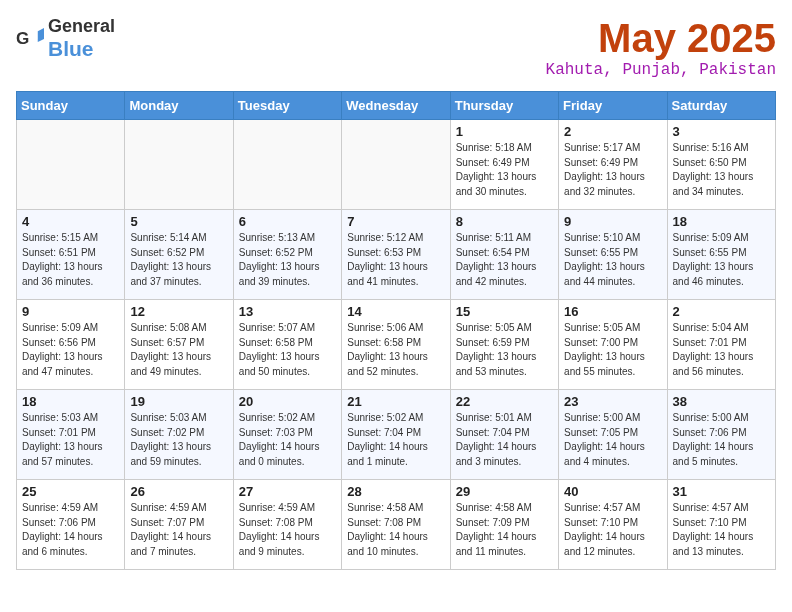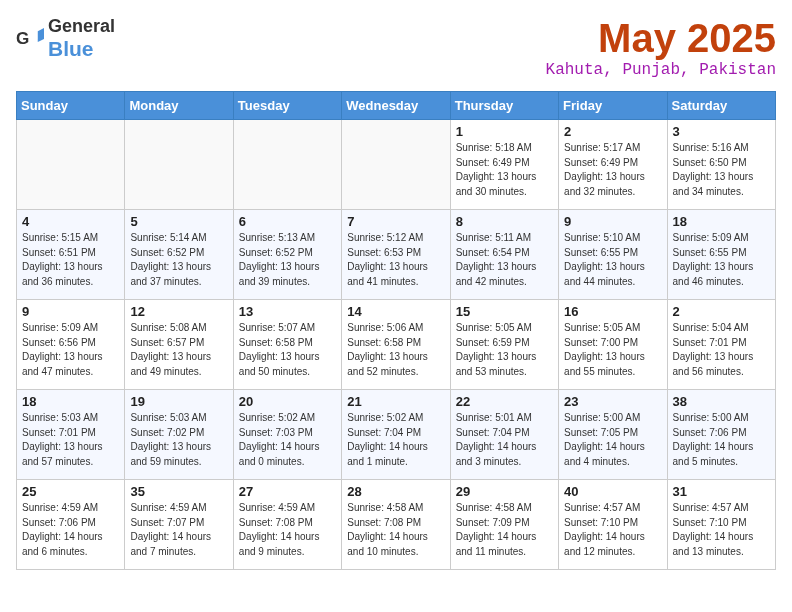--- a/index.html
+++ b/index.html
@@ -173,21 +173,21 @@
         <td><span class="day-number">22</span>
           <span class="day-info">Sunrise: 5:01 AM<br>Sunset: 7:04 PM<br>Daylight: 14 hours and 3 minutes.</span></td>
         <td><span class="day-number">23</span>
           <span class="day-info">Sunrise: 5:00 AM<br>Sunset: 7:05 PM<br>Daylight: 14 hours and 4 minutes.</span></td>
         <td><span class="day-number">38</span>
           <span class="day-info">Sunrise: 5:00 AM<br>Sunset: 7:06 PM<br>Daylight: 14 hours and 5 minutes.</span></td>
       </tr>
       <tr>
         <td><span class="day-number">25</span>
           <span class="day-info">Sunrise: 4:59 AM<br>Sunset: 7:06 PM<br>Daylight: 14 hours and 6 minutes.</span></td>
-        <td><span class="day-number">35</span>
+        <td><span class="day-number">26</span>
           <span class="day-info">Sunrise: 4:59 AM<br>Sunset: 7:07 PM<br>Daylight: 14 hours and 7 minutes.</span></td>
         <td><span class="day-number">27</span>
           <span class="day-info">Sunrise: 4:59 AM<br>Sunset: 7:08 PM<br>Daylight: 14 hours and 9 minutes.</span></td>
         <td><span class="day-number">28</span>
           <span class="day-info">Sunrise: 4:58 AM<br>Sunset: 7:08 PM<br>Daylight: 14 hours and 10 minutes.</span></td>
         <td><span class="day-number">29</span>
           <span class="day-info">Sunrise: 4:58 AM<br>Sunset: 7:09 PM<br>Daylight: 14 hours and 11 minutes.</span></td>
         <td><span class="day-number">40</span>
           <span class="day-info">Sunrise: 4:57 AM<br>Sunset: 7:10 PM<br>Daylight: 14 hours and 12 minutes.</span></td>
         <td><span class="day-number">31</span>

